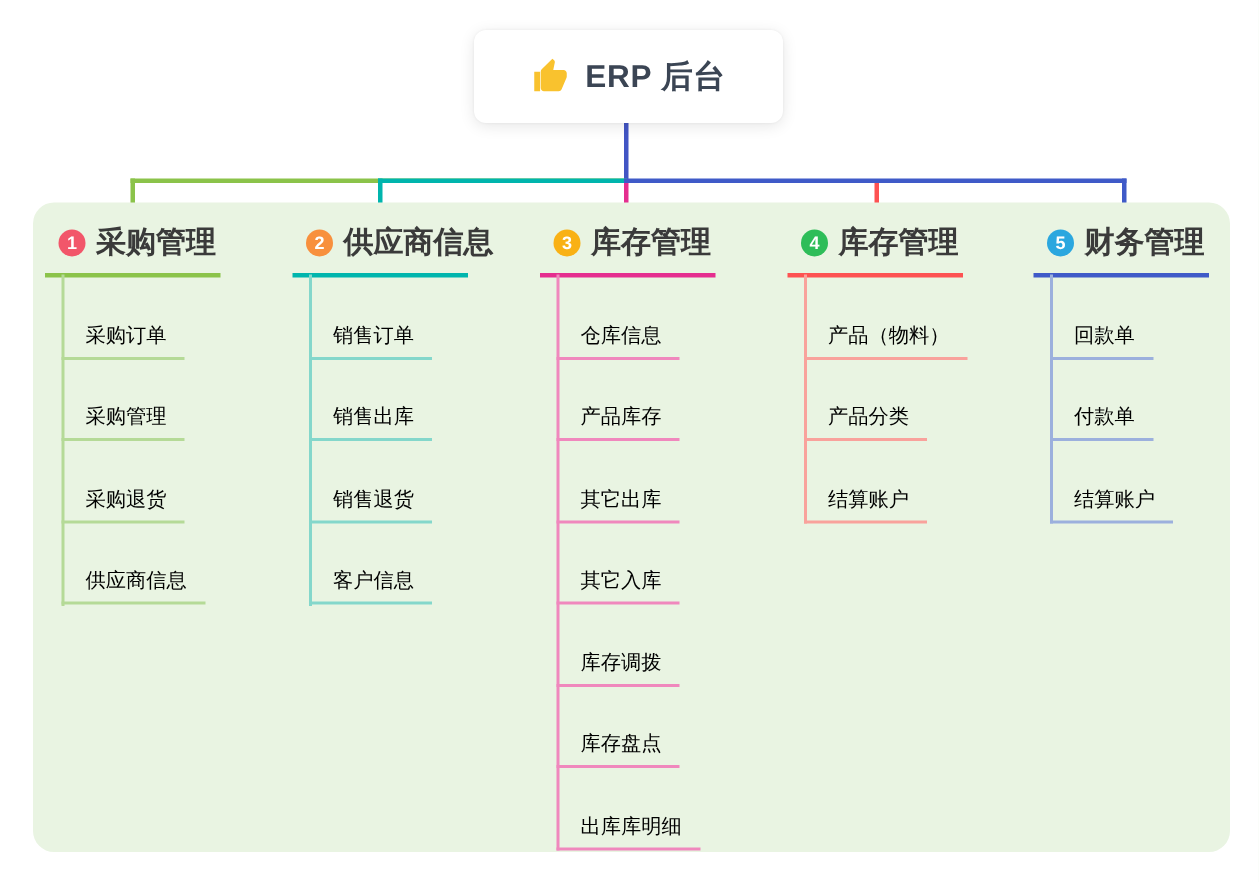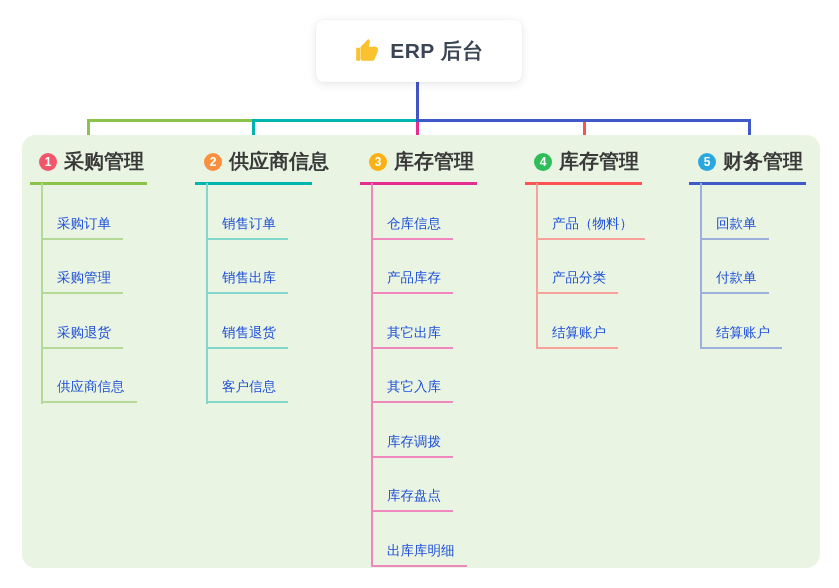--- a/index.html
+++ b/index.html
@@ -51,21 +51,21 @@
   .trunk{position:absolute;left:11px;top:-2px;width:2px;background:var(--cline,#bbb);}
   .n4 .trunk{height:221px;}
   .n7 .trunk{height:384px;}
   .n3 .trunk{height:166px;}
 
   .child-row{height:54.5px;display:flex;align-items:flex-end;}
   .child-node{
     margin-left:11px;
     padding:0 12px 5px 16px;
     border-bottom:2px solid var(--cline,#bbb);
-    font-size:13.5px;color:#1d4ed8;white-space:nowrap;
+    font-size:13.5px;color:#000000;white-space:nowrap;
     cursor:pointer;
   }
 </style>
 </head>
 <body>
 
 <div id="stage">
 
   <div class="vline" style="left: 416px; top: 82px; height: 38px; background: rgb(66, 85, 196);"></div>
   <div class="hline" style="left: 87px; top: 119px; width: 331px; background: rgb(139, 195, 74);"></div>

